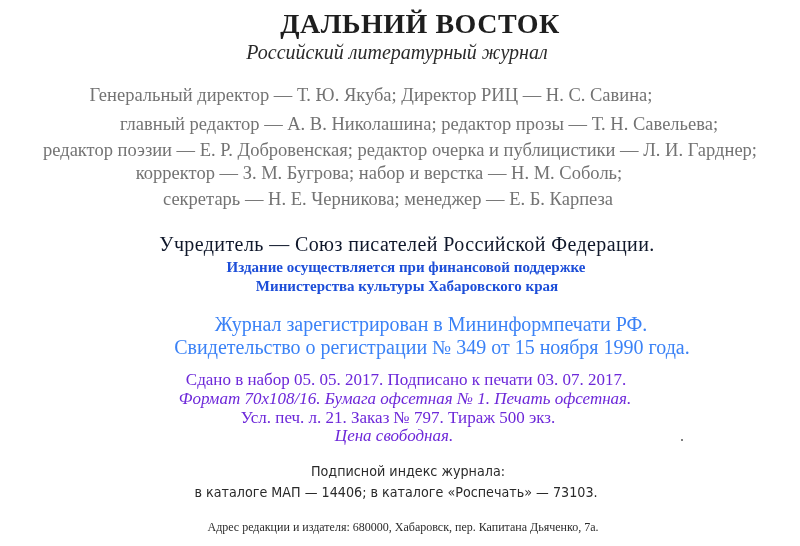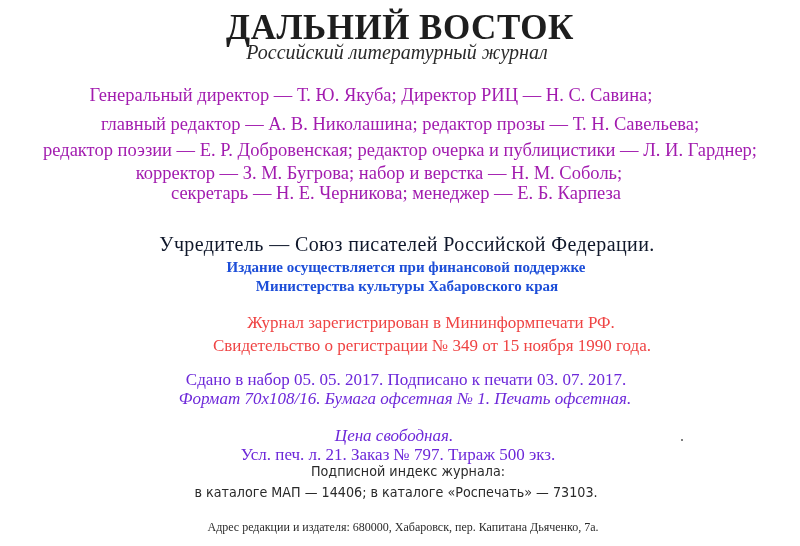--- a/index.html
+++ b/index.html
@@ -14,73 +14,73 @@
       overflow: hidden;
       color: #2a2a2a;
       font-family: "Liberation Serif", "DejaVu Serif", serif;
     }
     .line {
       position: absolute;
       white-space: nowrap;
       transform: translateX(-50%);
     }
     .title {
-      left: 400px;
+      left: 420px;
       top: 8px;
-      font-size: 35px;
+      font-size: 28px;
       font-weight: bold;
       letter-spacing: 0.5px;
       color: #1e1e1e;
     }
     .subtitle {
       left: 397px;
       top: 41px;
       font-size: 20px;
       font-style: italic;
       color: #2a2a2a;
     }
     .staff {
       font-size: 18.5px;
-      color: #a21caf;
+      color: #737373;
     }
     .s1 { left: 371px; top: 85px; }
-    .s2 { left: 400px; top: 114px; }
+    .s2 { left: 419px; top: 114px; }
     .s3 { left: 400px; top: 140px; }
     .s4 { left: 379px; top: 163px; }
-    .s5 { left: 388px; top: 183px; margin-left: 8px; }
+    .s5 { left: 388px; top: 189px; }
 
     .founder {
       left: 407px;
       top: 233px;
       font-size: 20px;
       letter-spacing: 0.4px;
       color: #0f172a;
     }
     .support {
       font-size: 15px;
       font-weight: bold;
       color: #1d4ed8;
     }
     .sp1 { left: 406px; top: 259px; }
     .sp2 { left: 407px; top: 278px; }
 
     .reg {
-      font-size: 17px;
-      color: #ef4444;
+      font-size: 20px;
+      color: #3b82f6;
     }
     .r1 { left: 431px; top: 313px; }
     .r2 { left: 432px; top: 336px; text-align: center; }
 
     .print {
       font-size: 17px;
       color: #6d28d9;
     }
     .p1 { left: 406px; top: 370px; }
     .p2 { left: 405px; top: 389px; font-style: italic; }
-    .p3 { left: 398px; top: 408px; margin-top: 37px; }
+    .p3 { left: 398px; top: 408px; }
     .p4 { left: 394px; top: 426px; font-style: italic; }
 
     .dot {
       position: absolute;
       left: 681px;
       top: 439px;
       width: 2px;
       height: 2px;
       background: #555;
       border-radius: 1px;

